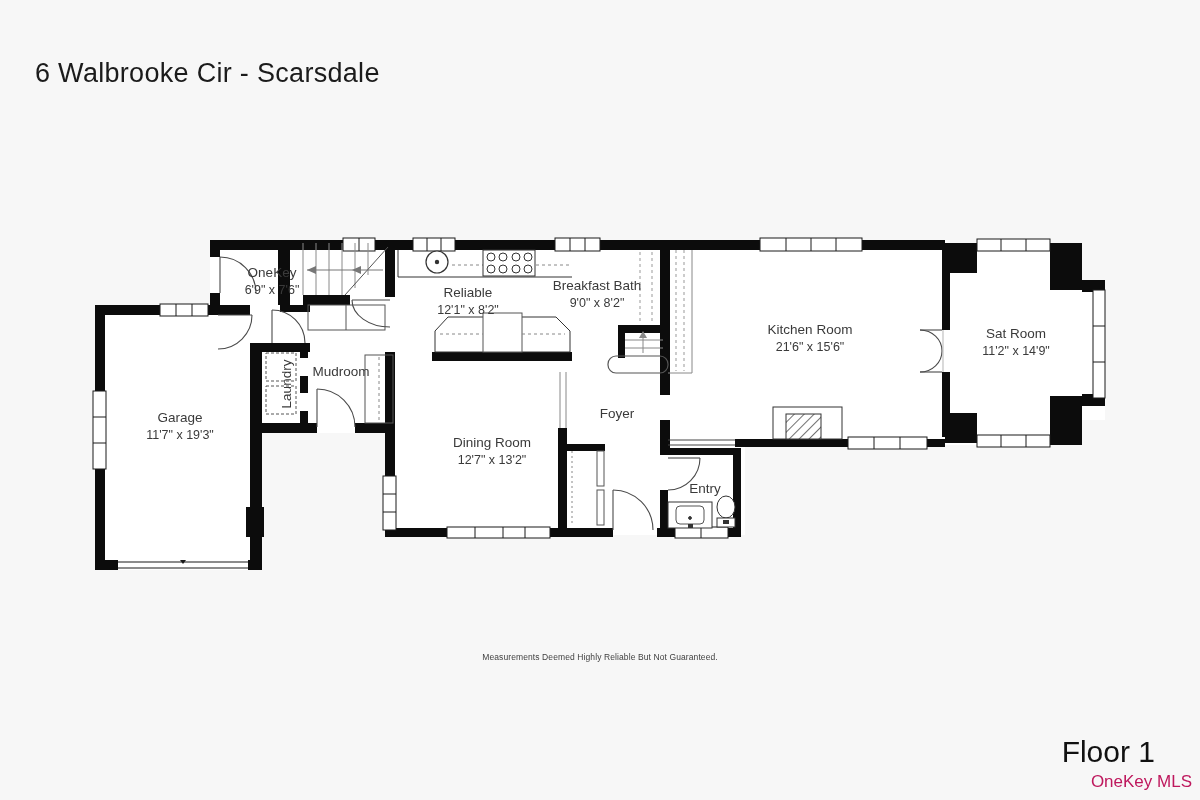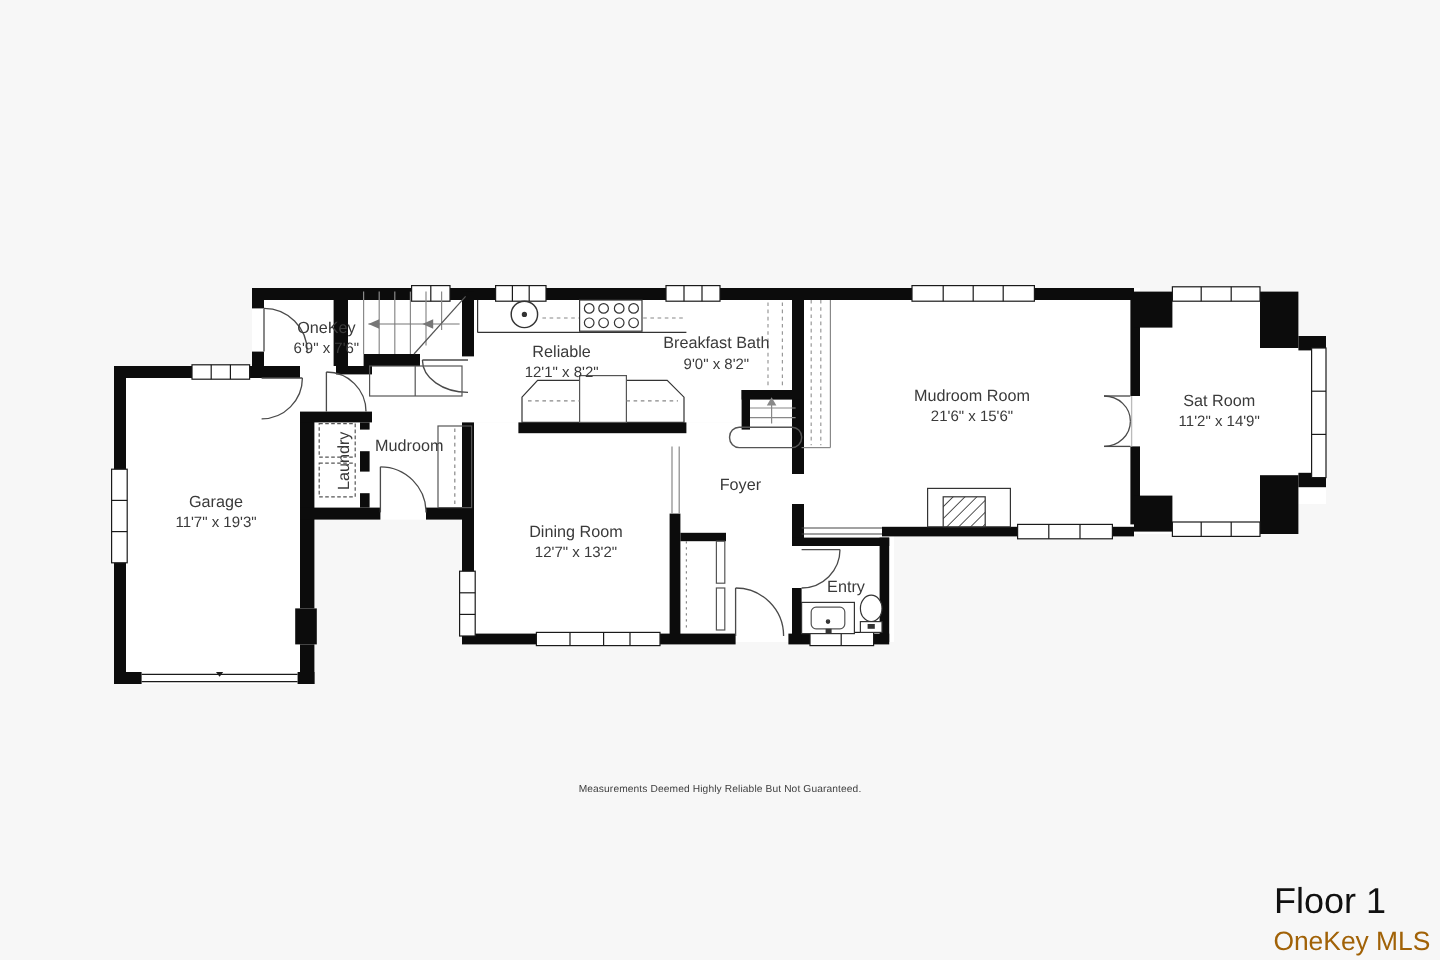--- a/index.html
+++ b/index.html
@@ -25,21 +25,21 @@
   .disclaimer{
     position:absolute;left:600px;top:652px;transform:translateX(-50%);
     font-size:8.5px;color:#3f3f3f;letter-spacing:.1px;
   }
   .floor-label{
     position:absolute;right:45px;top:735px;
     font-size:30px;color:#111;margin-left:14px;
   }
   .watermark{
     position:absolute;right:8px;top:772px;
-    font-size:22px;color:#a16207;
+    font-size:17px;color:#be185d;
   }
 </style>
 </head>
 <body>
 
 <div class="canvas">
 
   <svg class="plan-svg" width="1200" height="800" viewBox="0 0 1200 800">
     <defs>
       <pattern id="hatch" width="7" height="7" patternUnits="userSpaceOnUse" patternTransform="rotate(45)">
@@ -310,56 +310,57 @@
       <rect x="773" y="407" width="69" height="32" fill="#fff" stroke="#333" stroke-width="1"></rect>
       <rect x="786" y="414" width="35" height="25" fill="url(#hatch)" stroke="#333" stroke-width="1"></rect>
     </g>
 
     <g stroke="#444" stroke-width="1">
       <line x1="668" y1="440" x2="735" y2="440"></line>
       <line x1="668" y1="445" x2="735" y2="445"></line>
     </g>
   </svg>
 
+  <div class="title">6 Walbrooke Cir - Scarsdale</div>
 
   <div class="room-label" style="left:272px;top:281px">
     <div class="nm">OneKey</div>
     <div class="dm">6'9" x 7'6"</div>
   </div>
   <div class="room-label" style="left:468px;top:301px">
     <div class="nm">Reliable</div>
     <div class="dm">12'1" x 8'2"</div>
   </div>
   <div class="room-label" style="left:597px;top:294px">
     <div class="nm">Breakfast Bath</div>
     <div class="dm">9'0" x 8'2"</div>
   </div>
   <div class="room-label" style="left:810px;top:338px">
-    <div class="nm">Mudroom Room</div>
+    <div class="nm">Kitchen Room</div>
     <div class="dm">21'6" x 15'6"</div>
   </div>
   <div class="room-label" style="left:1016px;top:342px">
     <div class="nm">Sat Room</div>
     <div class="dm">11'2" x 14'9"</div>
   </div>
   <div class="room-label" style="left:180px;top:426px">
     <div class="nm">Garage</div>
     <div class="dm">11'7" x 19'3"</div>
   </div>
   <div class="room-label rot" style="left:287px;top:384px">
     <div class="nm">Laundry</div>
   </div>
   <div class="room-label" style="left:341px;top:372px">
     <div class="nm">Mudroom</div>
   </div>
-  <div class="room-label" style="left:480px;top:451px">
+  <div class="room-label" style="left:492px;top:451px">
     <div class="nm">Dining Room</div>
     <div class="dm">12'7" x 13'2"</div>
   </div>
-  <div class="room-label" style="left:617px;top:404px">
+  <div class="room-label" style="left:617px;top:414px">
     <div class="nm">Foyer</div>
   </div>
   <div class="room-label" style="left:705px;top:489px">
     <div class="nm">Entry</div>
   </div>
 
   <div class="disclaimer">Measurements Deemed Highly Reliable But Not Guaranteed.</div>
   <div class="floor-label">Floor 1</div>
   <div class="watermark">OneKey MLS</div>
 </div>

